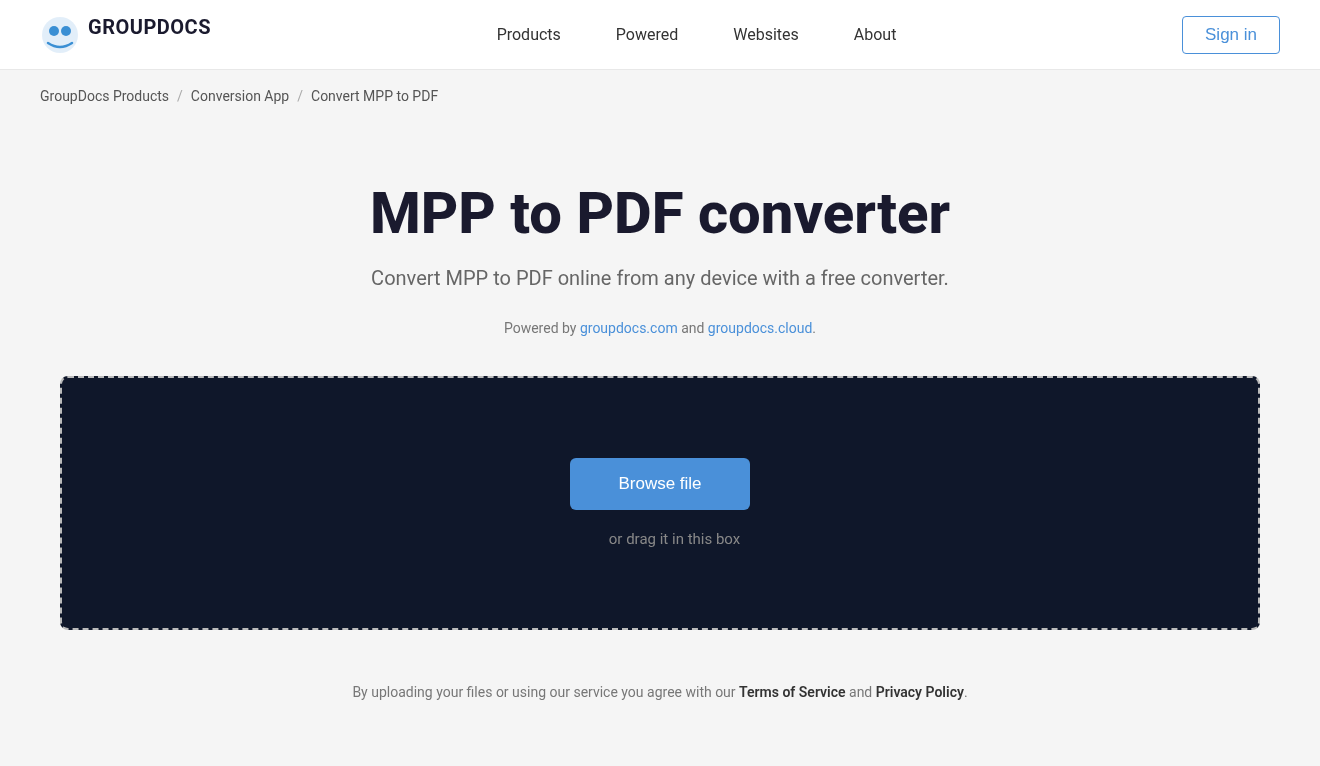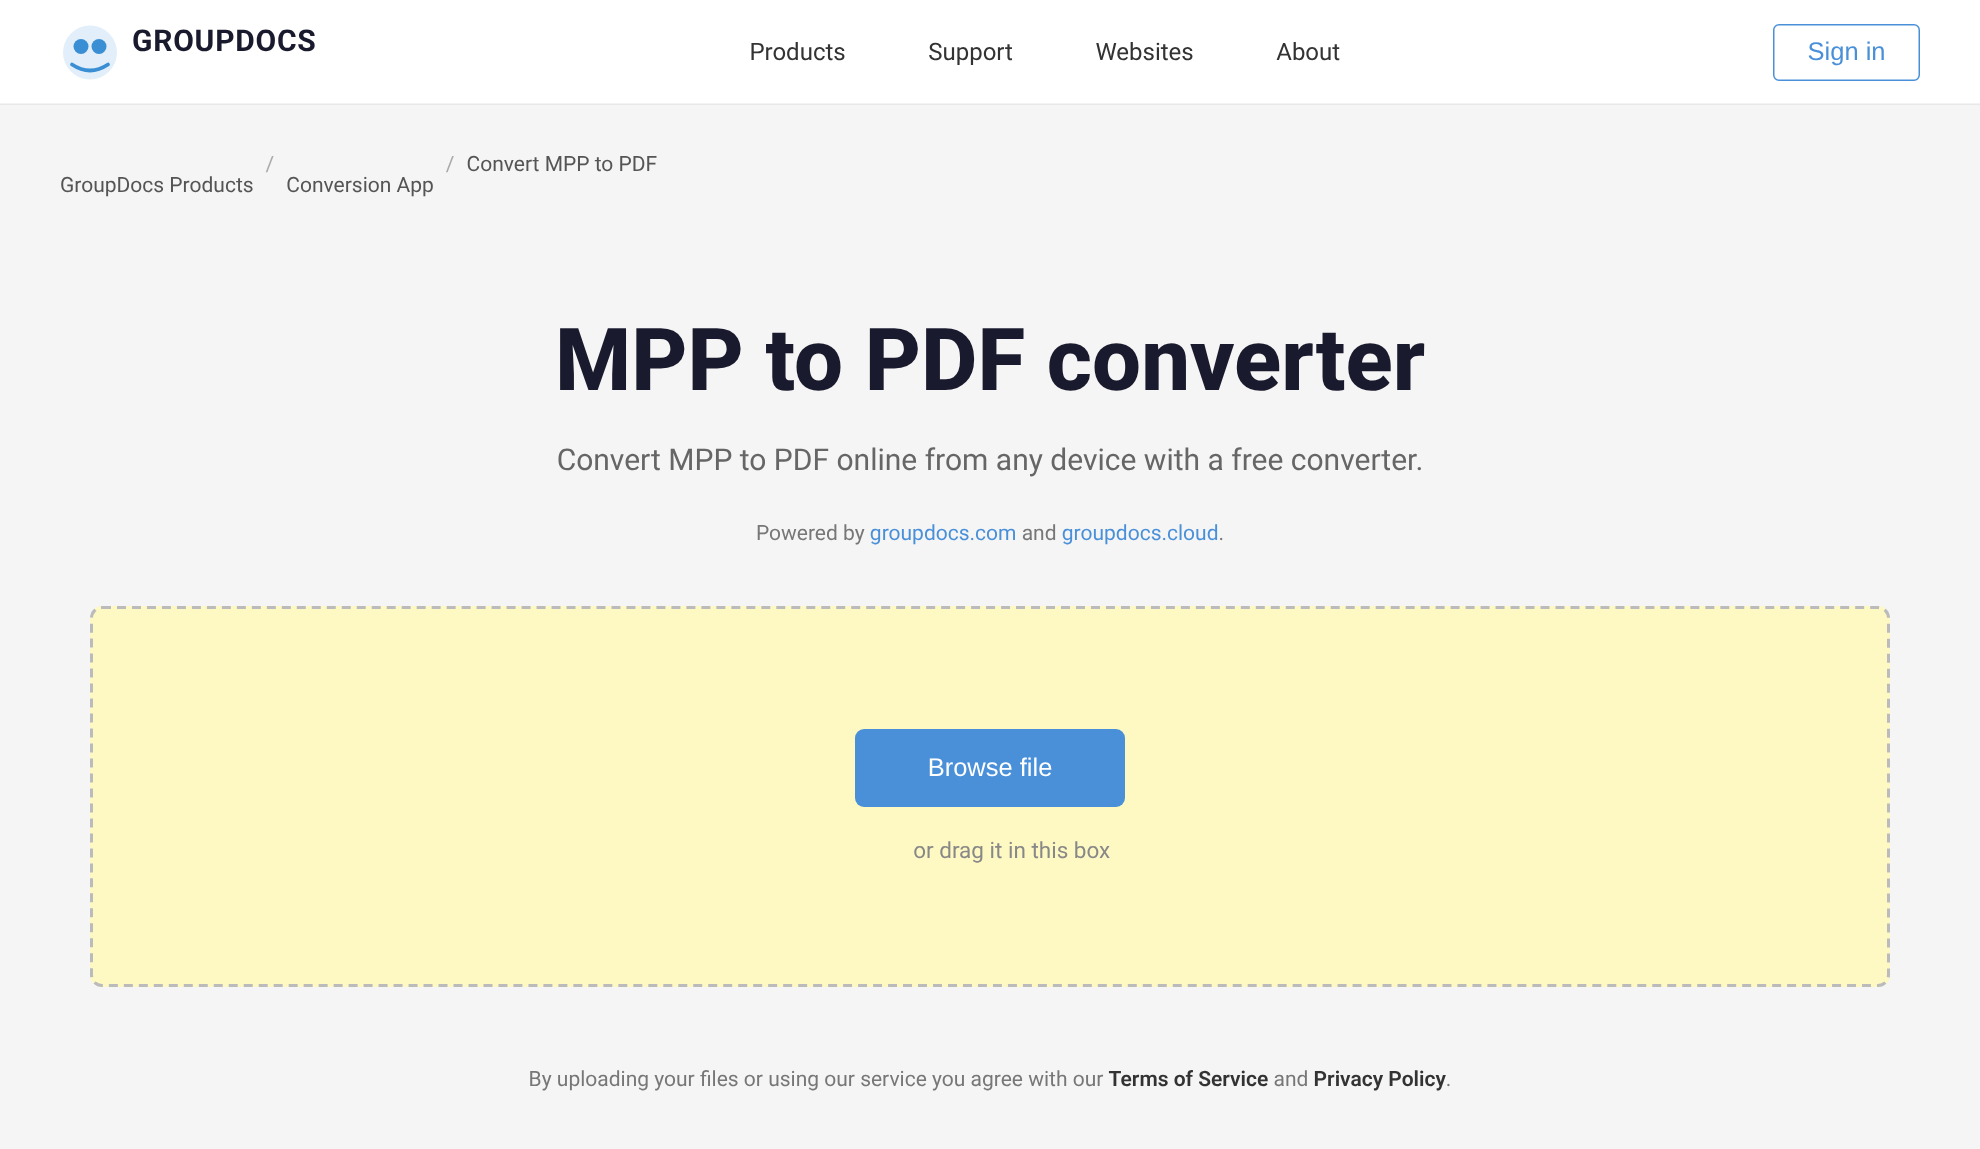--- a/index.html
+++ b/index.html
@@ -82,21 +82,20 @@
       align-items: center;
       gap: 8px;
       font-size: 14px;
       color: #666;
     }
 
     .breadcrumb-link {
       color: #555;
       text-decoration: none;
       cursor: pointer;
-      margin-top: 28px;
     }
 
     .breadcrumb-separator {
       color: #aaa;
       font-size: 14px;
     }
 
     .breadcrumb-current {
       color: #555;
     }
@@ -136,21 +135,21 @@
       color: #4a90d9;
       text-decoration: none;
     }
 
     
     .drop-zone {
       width: 1200px;
       max-width: 100%;
       border: 2px dashed #bbb;
       border-radius: 8px;
-      background: #fef9c3;
+      background: #0f172a;
       display: flex;
       flex-direction: column;
       align-items: center;
       justify-content: center;
       padding: 80px 40px;
       margin-bottom: 40px;
       cursor: default;
     }
 
     .browse-btn {
@@ -194,21 +193,21 @@
       <circle cx="20" cy="20" r="18" fill="#3a8fd4" opacity="0.15"></circle>
       <circle cx="14" cy="16" r="5" fill="#3a8fd4"></circle>
       <circle cx="26" cy="16" r="5" fill="#3a8fd4"></circle>
       <path d="M8 28 Q20 36 32 28" stroke="#3a8fd4" stroke-width="2.5" fill="none" stroke-linecap="round"></path>
     </svg>
     <span class="logo-text">GROUPDOCS</span>
   </div>
 
   <div class="navbar-center">
     <a class="nav-link">Products</a>
-    <a class="nav-link">Support</a>
+    <a class="nav-link">Powered</a>
     <a class="nav-link">Websites</a>
     <a class="nav-link">About</a>
   </div>
 
   <div class="navbar-right">
     <button class="sign-in-btn">Sign in</button>
   </div>
 </nav>
 
 <div class="breadcrumb">

